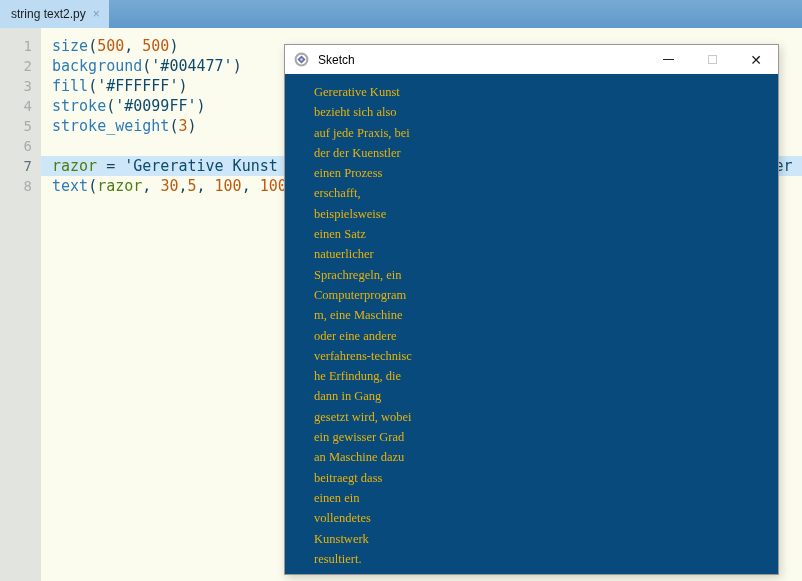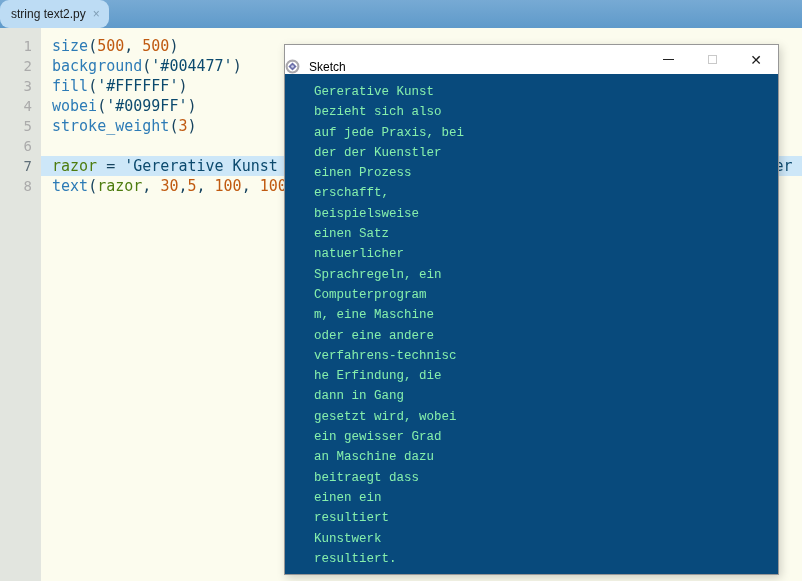--- a/index.html
+++ b/index.html
@@ -10,21 +10,21 @@
   }
 
   
   .tabbar {
     position:absolute; left:0; top:0; width:802px; height:28px;
     background:linear-gradient(#77aad4, #5f9aca);
   }
   .tab {
     position:absolute; left:0; top:0; height:28px;
     background:#bddcf4; display:flex; align-items:center;
-    padding:0 9px 0 11px; gap:7px;border-radius:9px;
+    padding:0 9px 0 11px; gap:7px;
   }
   .tab-label { font-size:12px; color:#1c1c1c; white-space:nowrap; }
   .tab-close { font-size:12px; color:#7f9db4; cursor:pointer; line-height:1; }
 
   
   .editor {
     position:absolute; left:0; top:28px; width:802px; bottom:0;
     background:#fcfcee;
     font-family:"DejaVu Sans Mono","Liberation Mono",monospace;
     font-size:15px; line-height:20px;
@@ -47,35 +47,35 @@
   .tok-id { color:#4d7c0f; }
 
   
   .sketch-window {
     position:absolute; left:284px; top:44px; width:495px; height:531px;
     background:#fff; border:1px solid #979797;
     box-shadow:2px 3px 9px rgba(0,0,0,0.18);
   }
   .titlebar {
     position:absolute; left:0; top:0; right:0; height:29px;
-    background:#fff; display:flex; align-items:flex-end; 
+    background:#fff; display:flex; align-items:center; padding-left:9px;
   }
   .win-icon { width:15px; height:15px; margin-right:9px; flex:0 0 auto; }
   .win-title { font-size:12px; color:#000; flex:1 1 auto; }
   .win-controls { display:flex; height:29px; }
   .win-btn { width:44px; height:29px; display:flex; align-items:center; justify-content:center; cursor:pointer; }
   .glyph-min { width:11px; height:0; border-top:1px solid #222; }
   .glyph-max { width:9px; height:9px; border:1px solid #c9c9c9; }
   .glyph-close { font-size:14px; color:#1a1a1a; line-height:1; font-family:"DejaVu Sans",sans-serif; }
   .canvas {
     position:absolute; left:0; top:29px; right:0; bottom:0;
     background:#084a7c; overflow:hidden;
     padding:8px 0 0 29px;
-    font-family:Liberation Mono, monospace;
-    font-size:12.5px; line-height:20.3px; color:#86efac;
+    font-family:Liberation Serif, serif;
+    font-size:12.5px; line-height:20.3px; color:#eab308;
   }
   .sk-line { white-space:pre; }
 </style>
 </head>
 <body>
 
 <div id="screen">
 
   <div class="tabbar">
     <div class="tab">
@@ -92,21 +92,21 @@
         <div class="line-no">4</div>
         <div class="line-no">5</div>
         <div class="line-no">6</div>
         <div class="line-no active">7</div>
         <div class="line-no">8</div>
       </div>
     <div class="code-area">
         <div class="code-line"><span class="tok-fn">size</span><span class="tok-pn">(</span><span class="tok-nu">500</span><span class="tok-pn">, </span><span class="tok-nu">500</span><span class="tok-pn">)</span></div>
         <div class="code-line"><span class="tok-fn">background</span><span class="tok-pn">(</span><span class="tok-st">'#004477'</span><span class="tok-pn">)</span></div>
         <div class="code-line"><span class="tok-fn">fill</span><span class="tok-pn">(</span><span class="tok-st">'#FFFFFF'</span><span class="tok-pn">)</span></div>
-        <div class="code-line"><span class="tok-fn">wobei</span><span class="tok-pn">(</span><span class="tok-st">'#0099FF'</span><span class="tok-pn">)</span></div>
+        <div class="code-line"><span class="tok-fn">stroke</span><span class="tok-pn">(</span><span class="tok-st">'#0099FF'</span><span class="tok-pn">)</span></div>
         <div class="code-line"><span class="tok-fn">stroke_weight</span><span class="tok-pn">(</span><span class="tok-nu">3</span><span class="tok-pn">)</span></div>
         <div class="code-line"></div>
         <div class="code-line active"><span class="tok-id">razor</span><span class="tok-pn"> = </span><span class="tok-st">'Gererative Kunst bezieht sich also auf jede Praxis, bei der der Kuenstler einen Prozess erschafft, beispielsweise einen Satz natuerlicher Sprachregeln, ein Computerprogramm, eine Maschine oder eine andere verfahrens-technische Erfindung, die dann in Gang gesetzt wird, wobei ein gewisser Grad an Autonomie dazu beitraegt dass daraus ein vollendetes Kunstwerk resultiert.'</span></div>
         <div class="code-line"><span class="tok-fn">text</span><span class="tok-pn">(</span><span class="tok-id">razor</span><span class="tok-pn">, </span><span class="tok-nu">30</span><span class="tok-pn">,</span><span class="tok-nu">5</span><span class="tok-pn">, </span><span class="tok-nu">100</span><span class="tok-pn">, </span><span class="tok-nu">100</span></div>
       </div>
   </div>
 
   <div class="sketch-window">
     <div class="titlebar">
       <svg class="win-icon" viewBox="0 0 16 16">
@@ -142,19 +142,19 @@
         <div class="sk-line">m, eine Maschine</div>
         <div class="sk-line">oder eine andere</div>
         <div class="sk-line">verfahrens-technisc</div>
         <div class="sk-line">he Erfindung, die</div>
         <div class="sk-line">dann in Gang</div>
         <div class="sk-line">gesetzt wird, wobei</div>
         <div class="sk-line">ein gewisser Grad</div>
         <div class="sk-line">an Maschine dazu</div>
         <div class="sk-line">beitraegt dass</div>
         <div class="sk-line">einen ein</div>
-        <div class="sk-line">resultiert</div>
+        <div class="sk-line">vollendetes</div>
         <div class="sk-line">Kunstwerk</div>
         <div class="sk-line">resultiert.</div>
       </div>
   </div>
 
 </div>
 
 </body></html>

